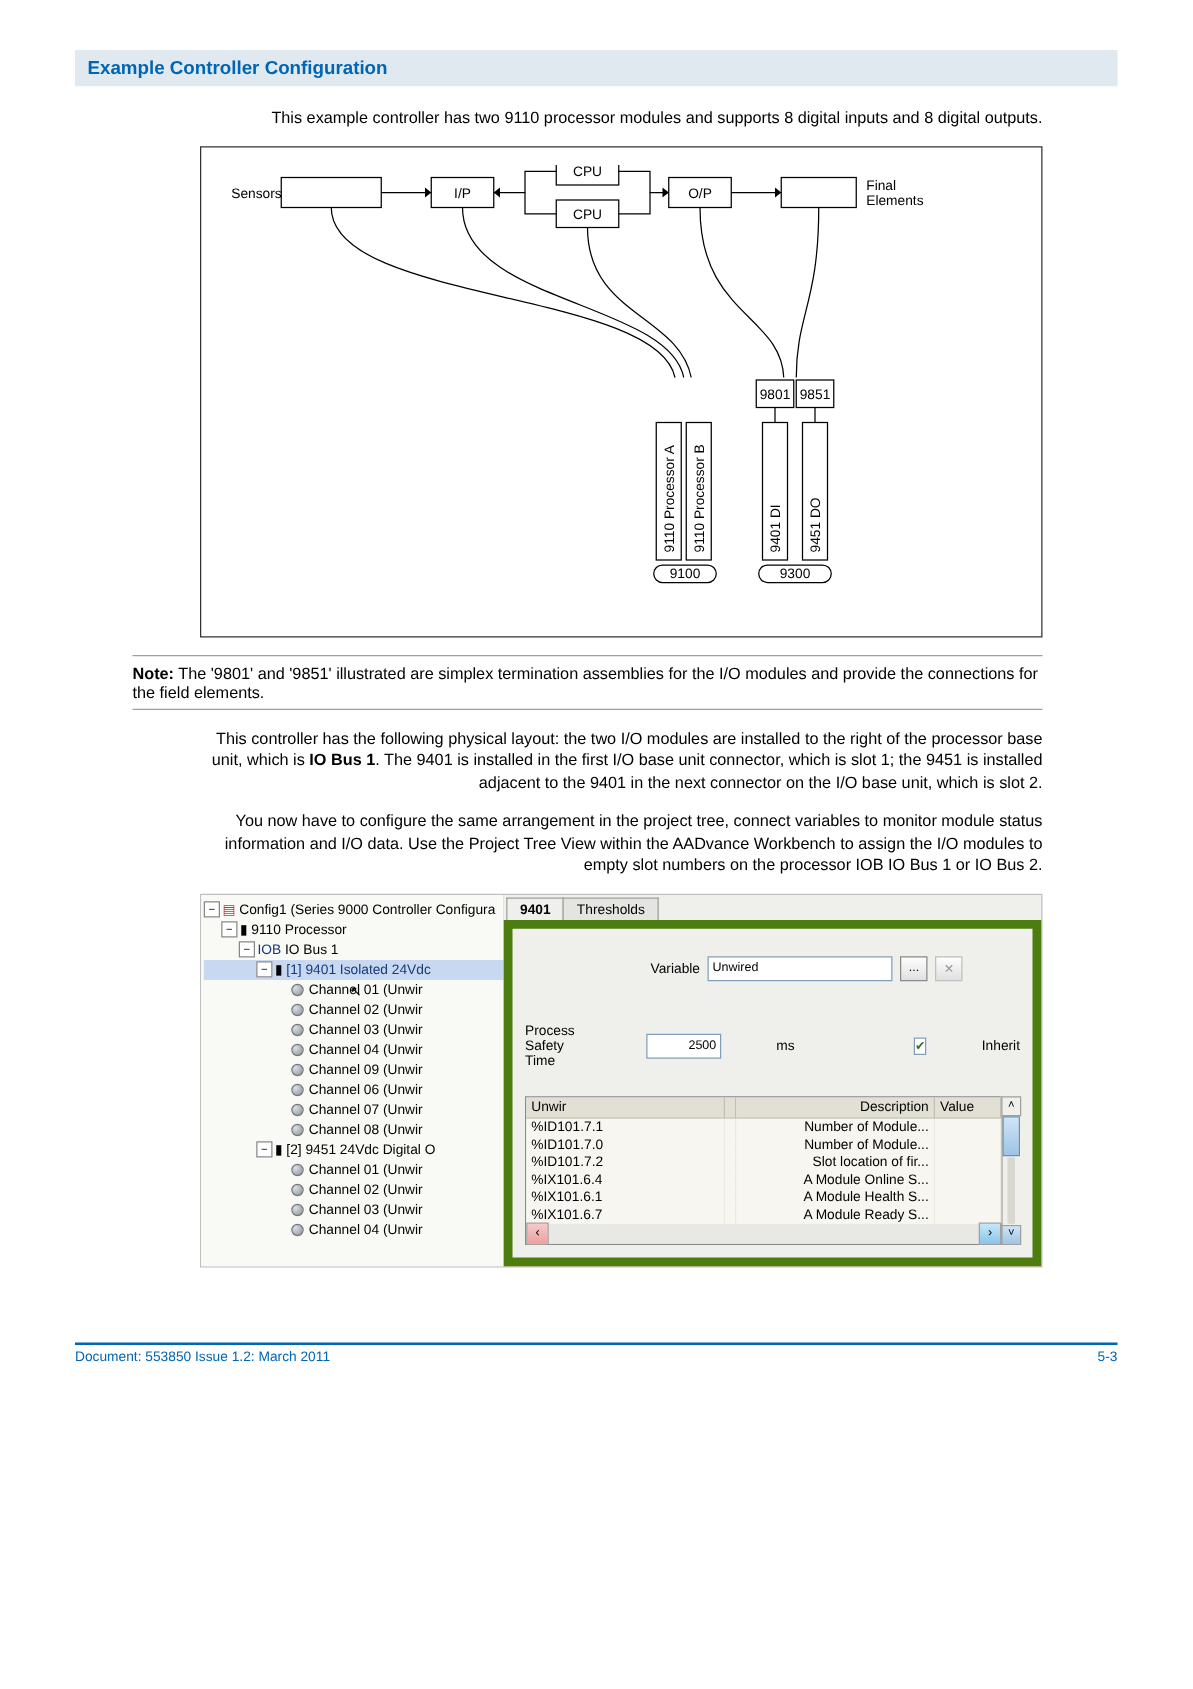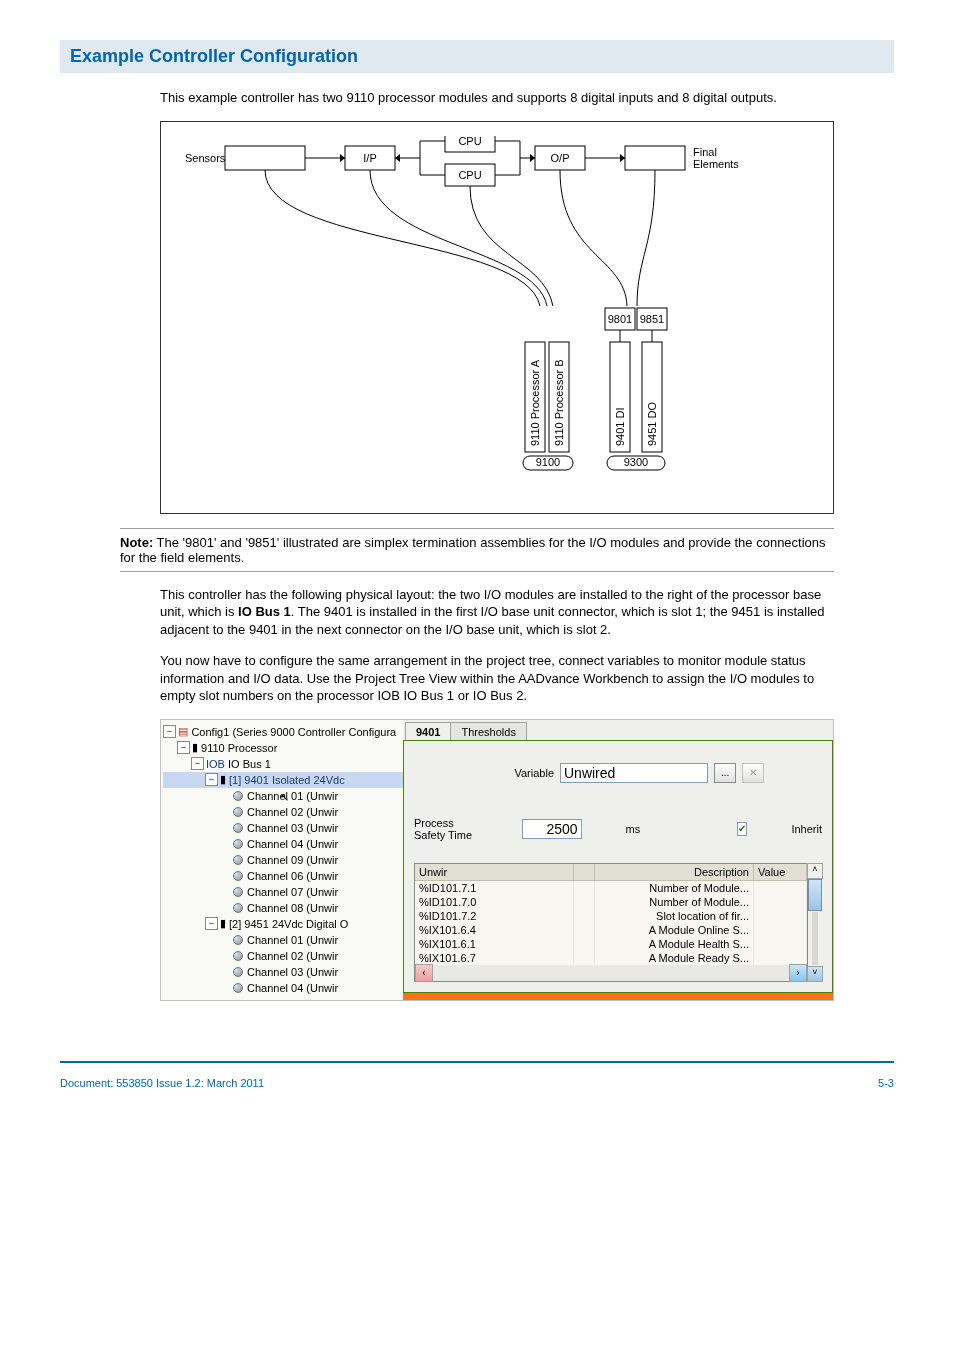--- a/index.html
+++ b/index.html
@@ -7,41 +7,42 @@
       font-size: 12px;
       background: white;
       margin: 0;
       padding: 40px 60px;
       width: 834px;
     }
     .heading-bar {
       background: #e0e8f0;
       padding: 6px 10px;
       color: #0066b3;
-      font-size: 18px;
+      font-size: 15px;
       font-weight: bold;
       margin-bottom: 16px;
     }
     .body-text {
       font-size: 13px;
       margin: 10px 60px 14px 100px;
       line-height: 1.35;
+      text-align: right;
     }
     .diagram-box {
       border: 1px solid #333;
       margin: 8px 60px 14px 100px;
       background: white;
       padding: 14px;
     }
     svg.diagram text {
       font-family: Arial, Helvetica, sans-serif;
       font-size: 11px;
     }
     .note-block {
-      margin: 8px 60px 14px 60px;
+      margin: 8px 60px 14px 46px;
       border-top: 1px solid #a0a0a0;
       border-bottom: 1px solid #a0a0a0;
       padding: 6px 0;
       font-size: 13px;
     }
     .app-shot {
       margin: 8px 60px 14px 100px;
       border: 1px solid #c0c0c0;
       display: flex;
       font-family: Tahoma, Verdana, sans-serif;
@@ -94,39 +95,39 @@
       padding: 3px 10px 2px 10px;
       background: #efefec;
       margin-right: -1px;
       font-weight: bold;
     }
     .tab.inactive {
       font-weight: normal;
       background: #e4e4e0;
     }
     .panel-body {
-      border: 1px solid #4d7c0f;
+      border: 7px solid #4d7c0f;
       background: #efefec;
       padding: 10px;
       display: flex;
       flex-direction: column;
       gap: 10px;
     }
     .field-row {
       display: flex;
       align-items: center;
       gap: 6px;
       margin: 12px 0 12px 20px;
     }
     .field-row .lbl { width: 120px; text-align: right; }
     .txt {
       border: 1px solid #7f9db9;
       background: white;
       height: 18px;
-      font-size: 14px;
+      font-size: 10px;
       padding: 0 3px;
     }
     .btn-dots {
       width: 22px; height: 20px; border: 1px solid #8a8a8a;
       background: linear-gradient(#fefefe,#e0e0e0);
       font-size: 10px;
     }
     .btn-dots.disabled { color: #999; border-color: #c0c0c0; }
     .chk {
       width: 12px; height: 12px; border: 1px solid #7f9db9; background: white;
@@ -177,21 +178,21 @@
     .vslider .track { flex:1; width: 6px; background: #d8d8d0; margin: 1px 0;}
     .vslider .thumb { height: 30px; width: 12px; background: linear-gradient(#cfe4f7,#9dc4e6); border:1px solid #6f8fae;}
     .grid-wrap { display:flex; }
     .footer {
       font-size: 11px;
       color: #0066b3;
       margin-top: 60px;
       display: flex;
       justify-content: space-between;
       border-top: 2px solid #0066b3;
-      padding-top: 14px;
+      padding-top: 4px;
     }
   </style>
 </head>
 <body>
 
 <div class="heading-bar">Example Controller Configuration</div>
 
 <p class="body-text">This example controller has two 9110 processor modules and supports 8 digital inputs and 8 digital outputs.</p>
 
 <div class="diagram-box">

